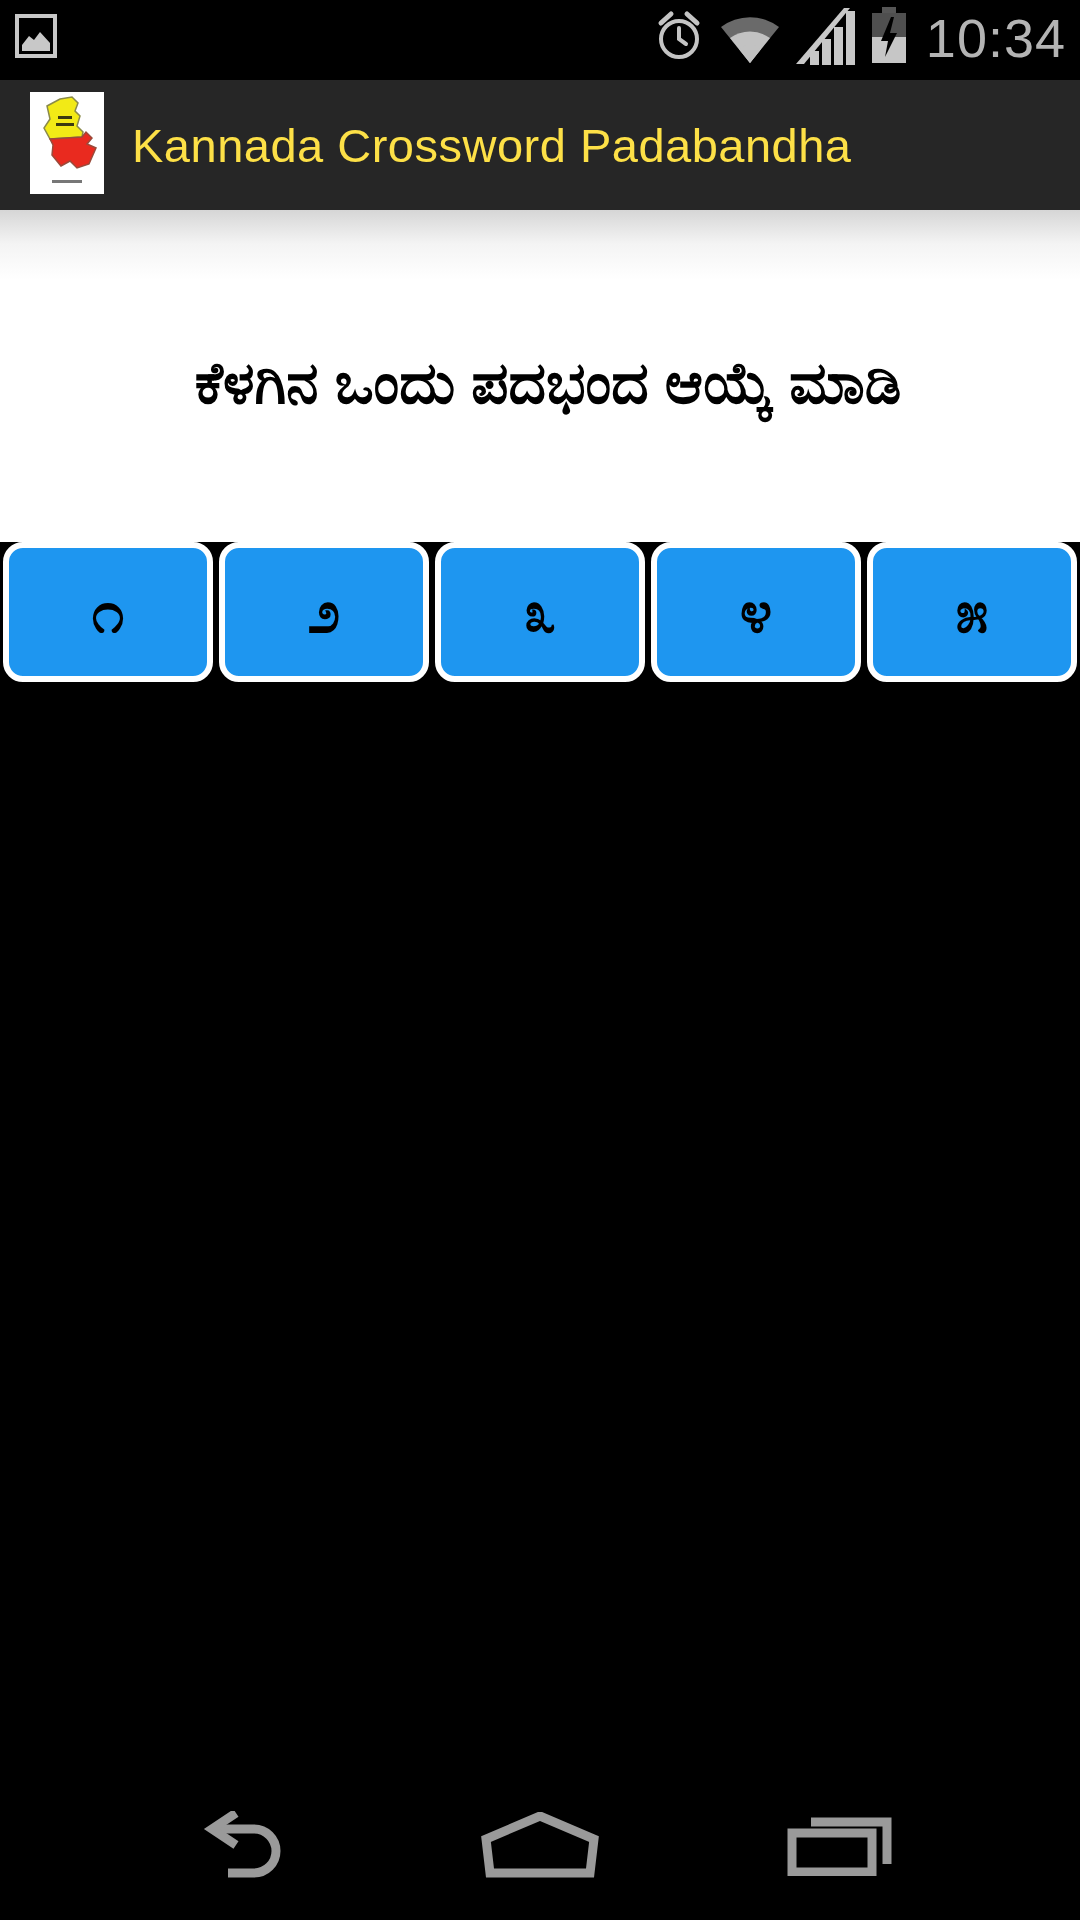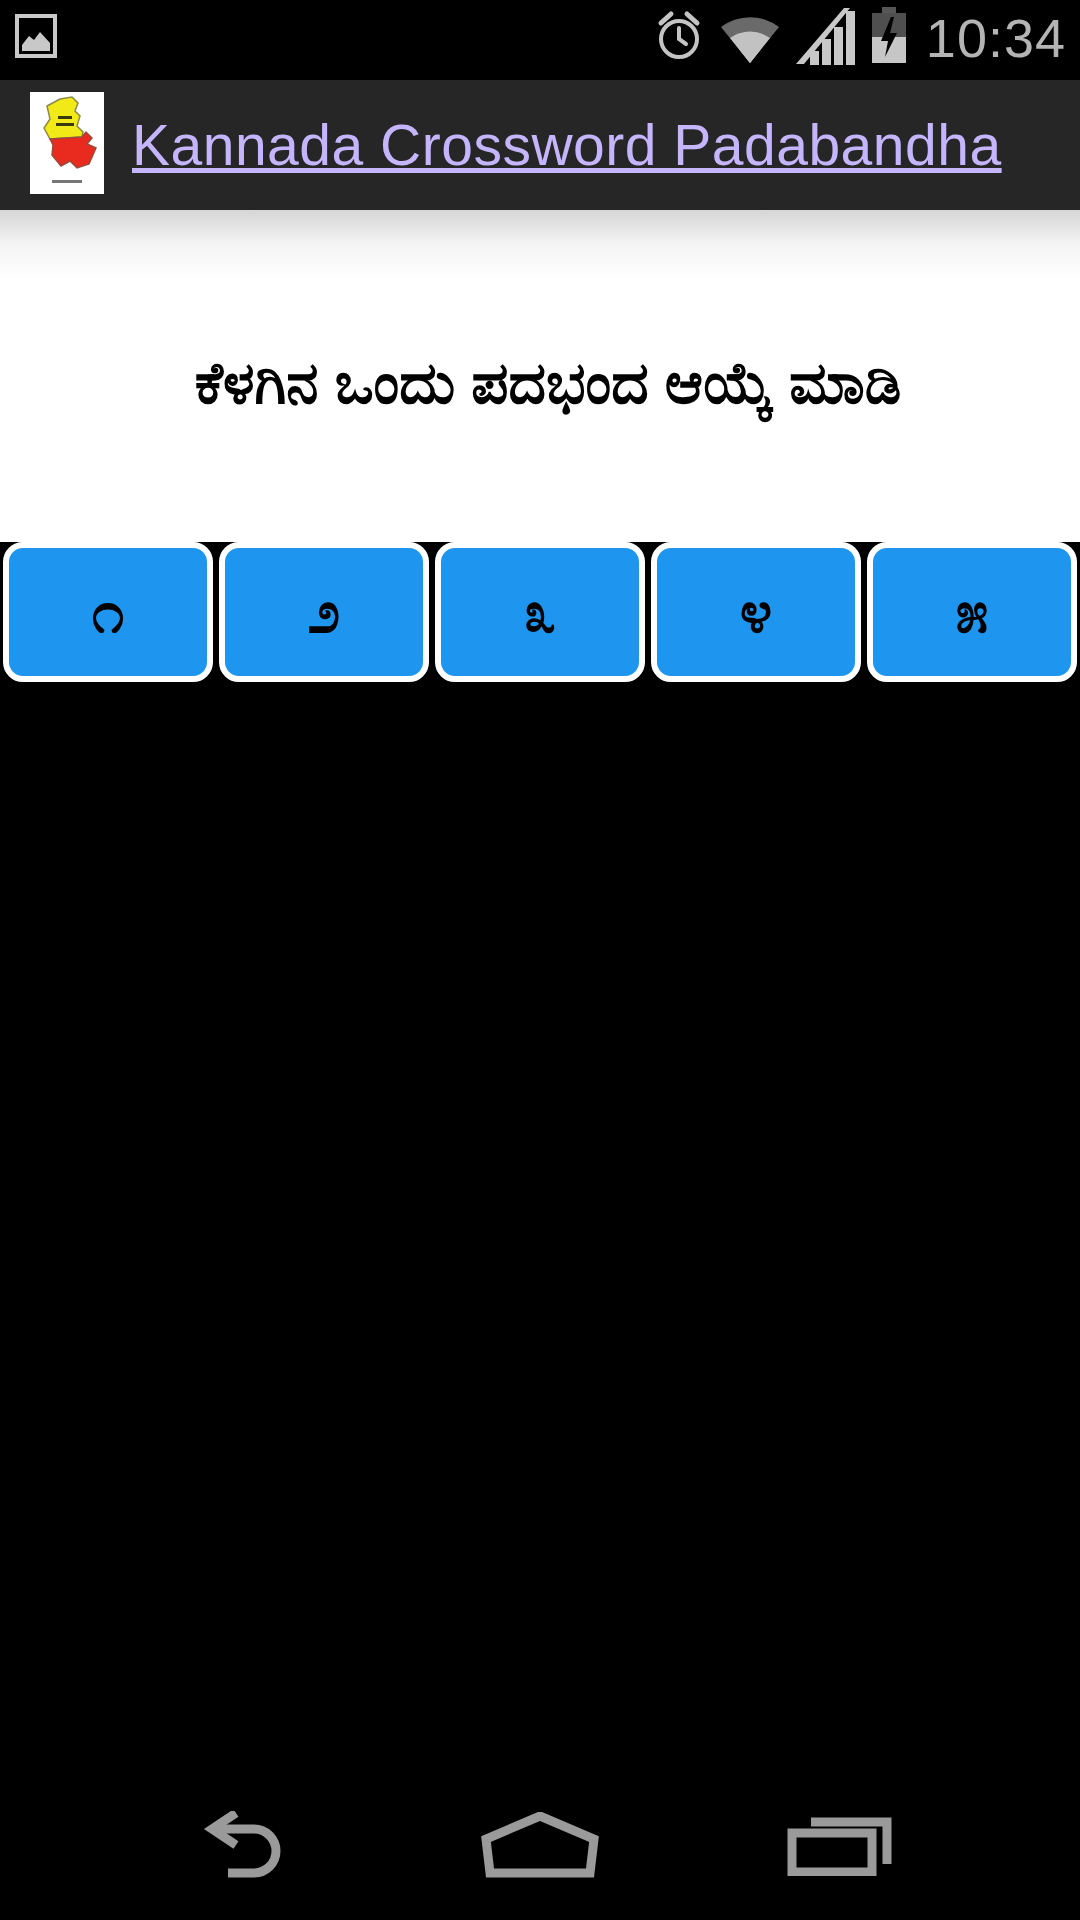--- a/index.html
+++ b/index.html
@@ -22,22 +22,22 @@
     letter-spacing:1px;padding-left:4px;
   }
   
   .app-bar{
     height:134px;background:#262626;border-top:4px solid #000;
     display:flex;align-items:center;gap:28px;
     padding-left:30px;box-sizing:border-box;
   }
   .app-bar .app-icon{flex:0 0 auto;display:block;}
   .app-title{
-    color:#c4b5fd;font-size:57px;font-weight:400;
-    white-space:nowrap;letter-spacing:0.5px;text-decoration:underline;
+    color:#fde047;font-size:47px;font-weight:400;
+    white-space:nowrap;letter-spacing:0.5px;
   }
   
   .white-panel{
     height:332px;
     background:linear-gradient(to bottom,#d6d6d6 0px,#f4f4f4 34px,#ffffff 70px,#ffffff 100%);
     display:flex;align-items:center;justify-content:center;
     box-sizing:border-box;padding-top:14px;padding-left:16px;
   }
   .instruction{
     color:#000;font-size:58px;font-weight:600;

